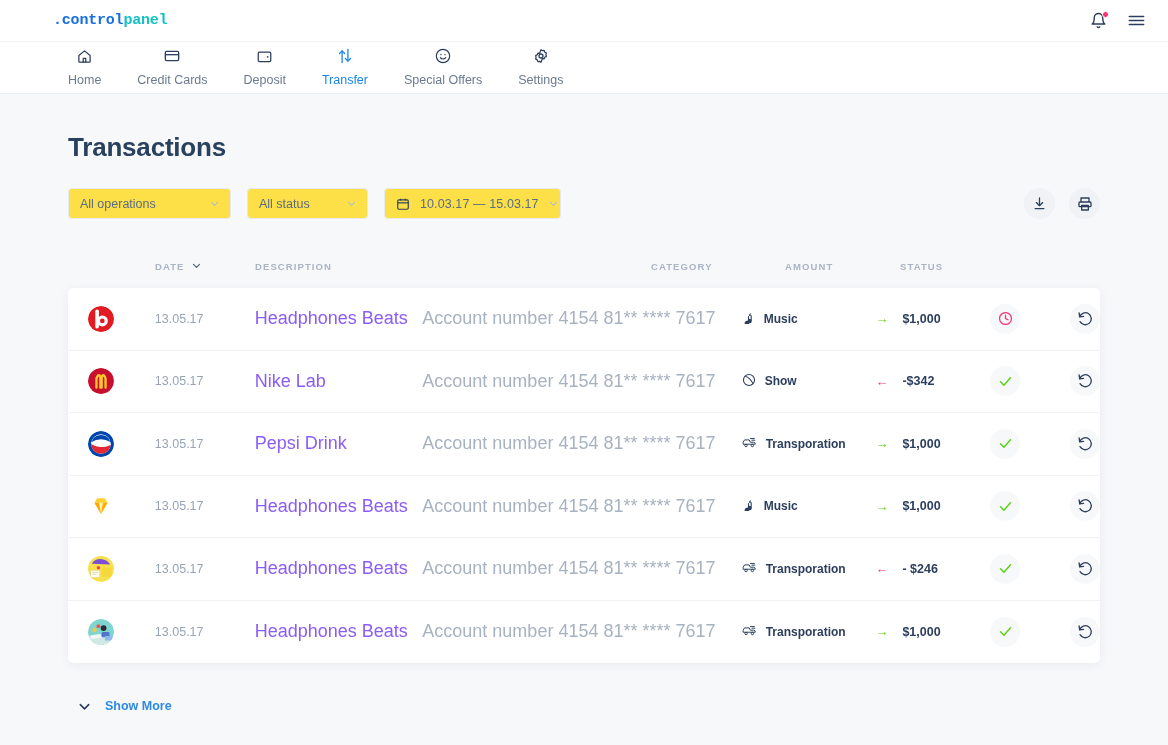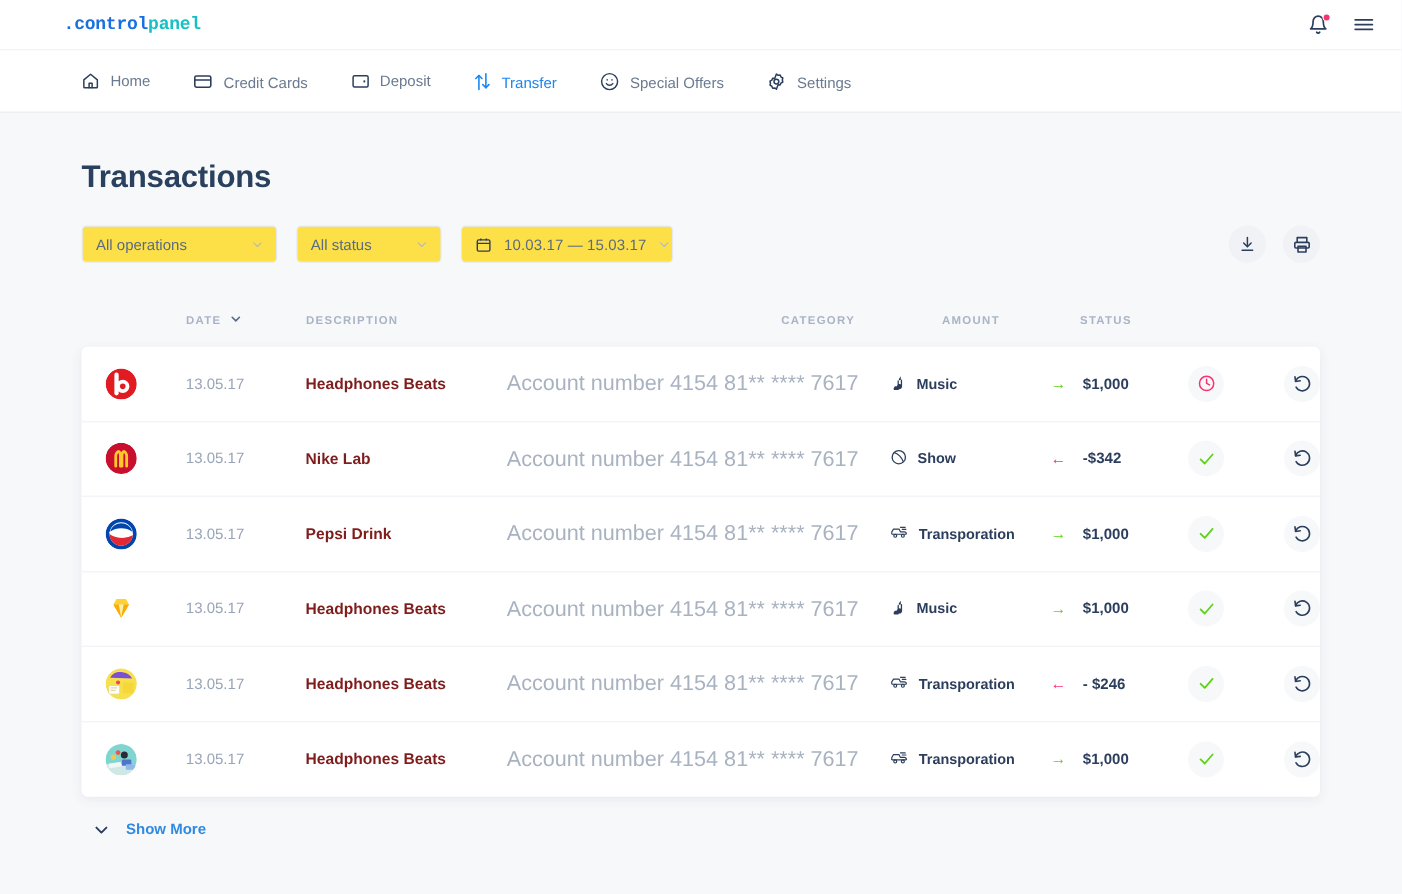--- a/index.html
+++ b/index.html
@@ -57,26 +57,27 @@
     height: 52px;
     background: #ffffff;
     display: flex;
     align-items: center;
     padding-left: 66px;
     border-bottom: 1px solid #e9ecf1;
     gap: 32px;
   }
   .nav-item {
     display: flex;
-    align-items: flex-end;
+    align-items: center;
     gap: 9px;
     font-size: 12.5px;
     color: #6b7a90;
     cursor: pointer;
     padding: 4px 2px;
+    flex-direction: column;
   }
   .nav-item .nav-ico { display: flex; color: #2c3e5d; }
   .nav-item.active { color: #1a85f0; }
   .nav-item.active .nav-ico { color: #1a85f0; }
 
   
   .page { padding: 0 68px; }
   .page-title {
     font-size: 26px;
     color: #29405f;
@@ -153,21 +154,21 @@
     display: flex;
     align-items: center;
     height: 62.5px;
     padding-left: 20px;
     border-bottom: 1px solid #f0f2f6;
   }
   .row:last-child { border-bottom: none; }
 
   .cell-logo { width: 67px; display: flex; align-items: center; }
   .cell-date { width: 100px; font-size: 12.5px; color: #98a4b6; }
-  .cell-desc { width: 168px; font-size: 13px; color: #7f1d1d; font-weight: bold; }
+  .cell-desc { width: 168px; font-size: 18px; color: #8b5cf6; font-weight: normal; }
   .cell-acct { width: 320px; font-size: 18px; color: #a8b2c0; }
   .cell-cat  { width: 134px; display: flex; align-items: center; gap: 9px;
                font-size: 12px; color: #2c3e5d; font-weight: bold; }
   .cell-amt  { width: 115px; display: flex; align-items: center; gap: 14px;
                font-size: 12.5px; color: #2c3e5d; font-weight: bold; }
   .cell-status { width: 80px; display: flex; align-items: center; }
   .cell-undo { display: flex; align-items: center; }
 
   .arrow-in  { color: #5ed21a; font-size: 13px; line-height: 1; }
   .arrow-out { color: #f7336f; font-size: 13px; line-height: 1; }
@@ -190,21 +191,21 @@
   }
 
   
   .brand { width: 26px; height: 26px; border-radius: 50%; display: block;
            flex-shrink: 0; }
 
   .showmore {
     display: flex;
     align-items: center;
     gap: 14px;
-    margin-top: 20px;
+    margin-top: 36px;
     padding-left: 10px;
     cursor: pointer;
   }
   .showmore .sm-ico { color: #2c3e5d; display: flex; }
   .showmore .sm-label { font-size: 12.5px; color: #2f8ae0; font-weight: bold; }
 </style>
 </head>
 <body>
 
 <div class="topbar">

